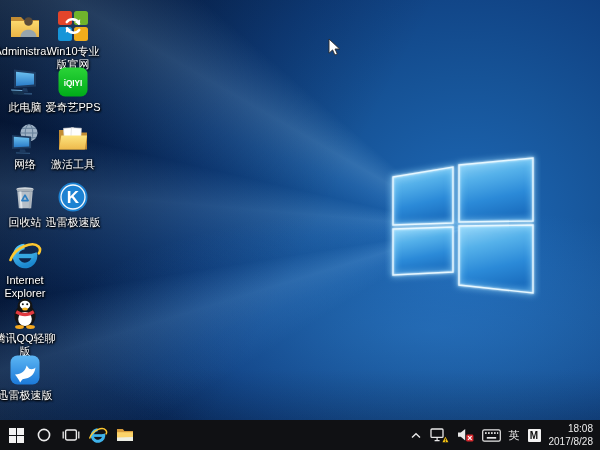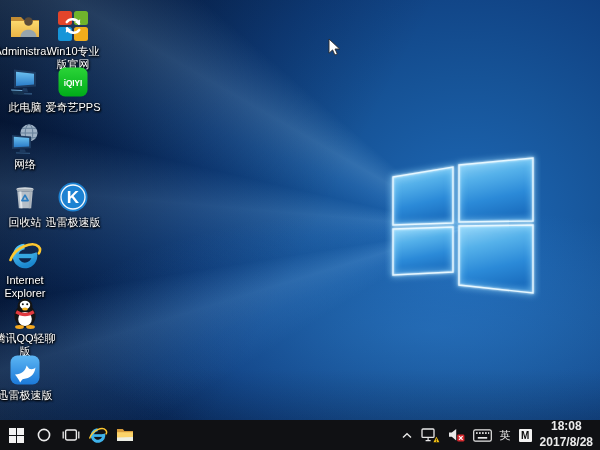--- a/index.html
+++ b/index.html
@@ -28,21 +28,21 @@
   
   .taskbar{position:absolute;left:0;bottom:0;width:600px;height:30px;background:#101114;
     display:flex;align-items:center;z-index:6;}
   .tb-btn{width:27px;height:30px;display:flex;align-items:center;justify-content:center;}
   .tb-spacer{flex:1;}
   .tray{display:flex;align-items:center;gap:8px;padding-right:7px;}
   .tray-btn{display:flex;align-items:center;justify-content:center;height:30px;}
   .lang{font-size:11px;color:#ececec;}
   .ime-box{width:13px;height:13px;background:#f2f2f2;color:#0a0a0a;font-size:10px;font-weight:bold;
     display:flex;align-items:center;justify-content:center;border-radius:1px;}
-  .clock{font-size:12px;color:#ececec;text-align:center;line-height:1.3;font-weight:bold;}
+  .clock{font-size:10px;color:#ececec;text-align:right;line-height:1.3;}
   .cursor{position:absolute;left:328px;top:38px;z-index:9;}
 </style>
 </head>
 <body>
 
 <div class="screen">
 
   <div class="wp wp-base"></div>
   <div class="wp wp-dark"></div>
   <div class="wp wp-beams"></div>
@@ -242,20 +242,37 @@
               <stop offset="1" stop-color="#00ac19"></stop>
             </linearGradient>
           </defs>
         <rect x="2.5" y="2.5" width="29" height="29" rx="6.5" fill="url(#gqy)"></rect>
         <text x="17" y="20.5" font-size="8.2" font-weight="bold" fill="#fff" text-anchor="middle" font-family="Liberation Sans, sans-serif">iQIYI</text>
       </svg>
     </div>
     <div class="dlabel">爱奇艺PPS</div>
   </div>
 
+  <div class="dicon" style="left:41px;top:121px">
+    <div class="ig">
+      <svg width="34" height="34" viewBox="0 0 34 34">
+        <defs>
+            <linearGradient id="gfold" x1="0" y1="0" x2="0" y2="1">
+          <stop offset="0" stop-color="#fde47f"></stop>
+              <stop offset="1" stop-color="#eeb94b"></stop>
+            </linearGradient>
+          </defs>
+        <path d="M3 8h10l2.6 2.6H31v17H3z" fill="#c28c33"></path>
+        <rect x="8" y="6" width="10" height="15" fill="#fff" stroke="#d4d4d4" stroke-width=".6" transform="rotate(-4 13 13.5)"></rect>
+        <rect x="15" y="6" width="10" height="15" fill="#fdfdfd" stroke="#d4d4d4" stroke-width=".6" transform="rotate(3 20 13.5)"></rect>
+        <path d="M3 27.6L5.3 13.4h25.7l-2.2 14.2z" fill="url(#gfold)"></path>
+      </svg>
+    </div>
+    <div class="dlabel">激活工具</div>
+  </div>
 
   <div class="dicon" style="left:41px;top:179px">
     <div class="ig">
       <svg width="34" height="34" viewBox="0 0 34 34">
         <circle cx="17" cy="17" r="14.5" fill="#1d82d2"></circle>
         <circle cx="17" cy="17" r="12" fill="none" stroke="rgba(255,255,255,.95)" stroke-width="1.3"></circle>
         <text x="17" y="23" font-size="17" font-weight="bold" fill="#fff" text-anchor="middle" font-family="Liberation Sans, sans-serif">K</text>
       </svg>
     </div>
     <div class="dlabel">迅雷极速版</div>

